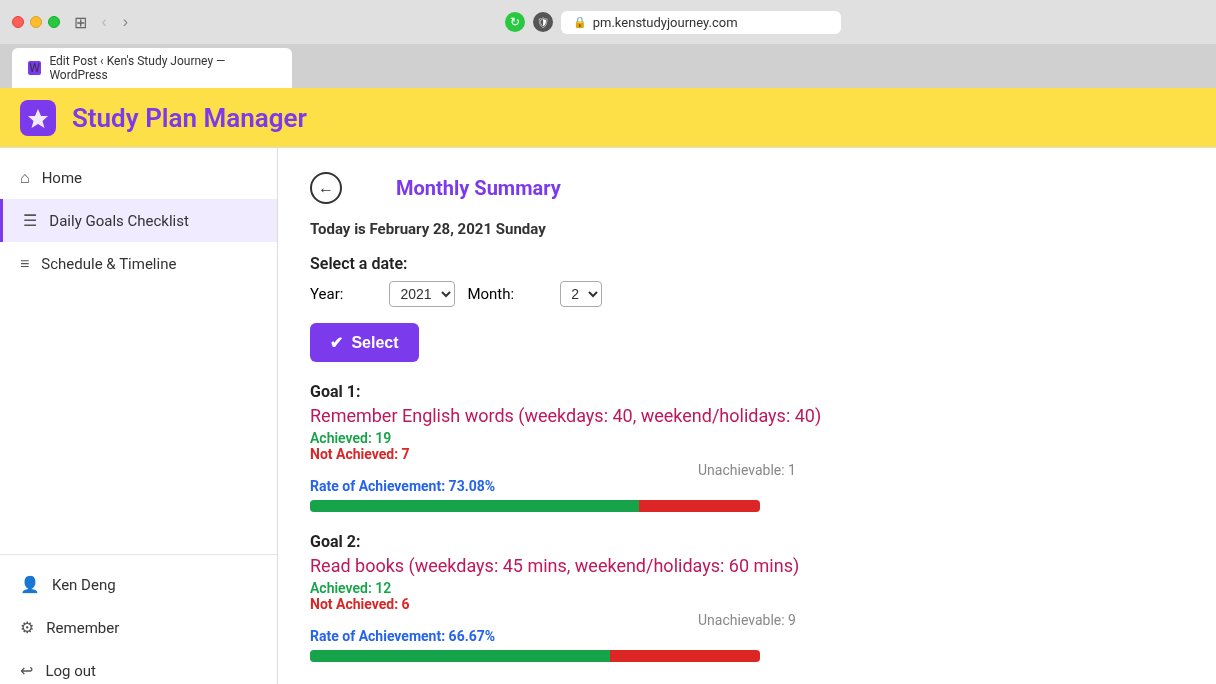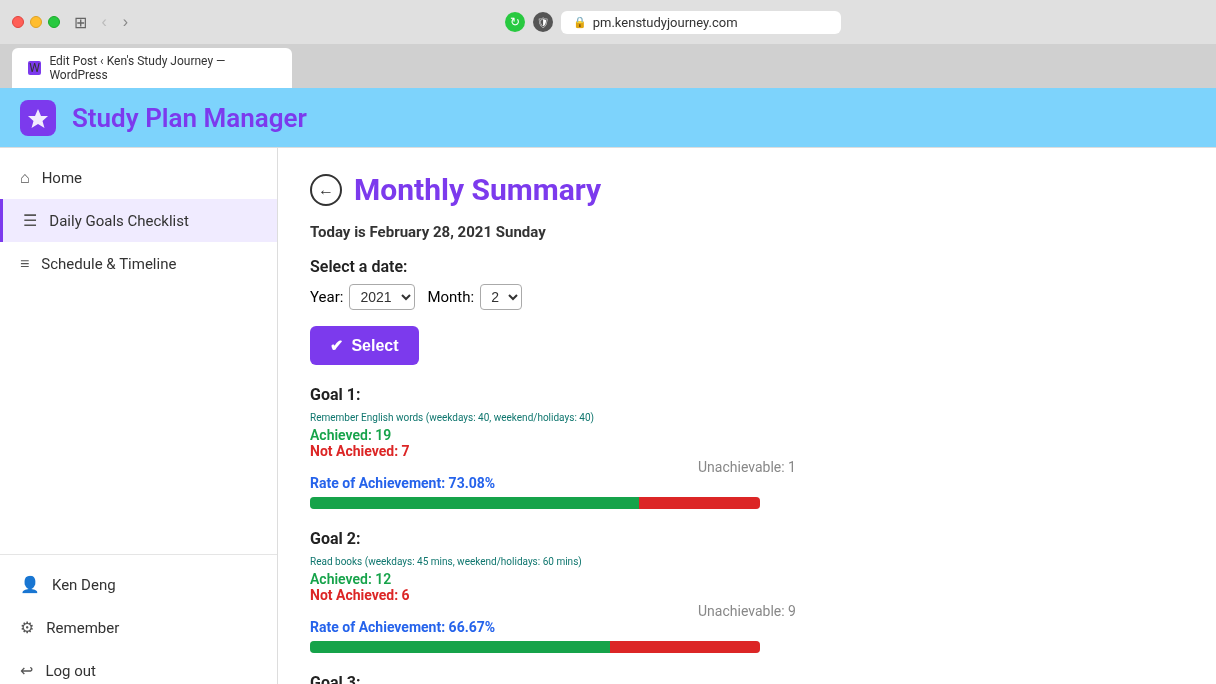--- a/index.html
+++ b/index.html
@@ -22,55 +22,55 @@
     .ext-green { background: #28c940; color: white; }
     .ext-shield { background: #555; color: white; font-size: 10px; }
     .address-bar { background: white; border-radius: 6px; padding: 4px 12px; display: flex; align-items: center; gap: 6px; min-width: 280px; font-size: 13px; color: #333; }
     .lock-icon { color: #888; font-size: 11px; }
     .browser-tab-bar { background: #d0d0d0; padding: 4px 0 0 12px; display: flex; }
     .browser-tab { background: white; padding: 6px 16px; border-radius: 6px 6px 0 0; font-size: 12px; color: #333; display: flex; align-items: center; gap: 8px; max-width: 280px; }
     .tab-favicon { width: 14px; height: 14px; background: #7c3aed; border-radius: 2px; display: inline-flex; align-items: center; justify-content: center; }
 
     
     .app-wrapper { display: flex; flex-direction: column; height: calc(684px - 44px - 28px); background: white; }
-    .app-header { background: #7dd3fc; border-bottom: 1px solid #ddd; padding: 12px 20px; height: 60px; display: flex; align-items: center; gap: 16px; }
+    .app-header { background: #fde047; border-bottom: 1px solid #ddd; padding: 12px 20px; height: 60px; display: flex; align-items: center; gap: 16px; }
     .app-logo { width: 36px; height: 36px; background: #7c3aed; border-radius: 8px; display: flex; align-items: center; justify-content: center; color: white; font-weight: bold; font-size: 18px; }
     .app-title { font-size: 26px; font-weight: 600; color: #7c3aed; }
 
     .app-body { display: flex; flex: 1; overflow: hidden; }
 
     
     .sidebar { width: 278px; min-width: 278px; background: white; border-right: 1px solid #ddd; display: flex; flex-direction: column; padding-top: 8px; }
     .sidebar-nav { flex: 1; }
     .sidebar-item { display: flex; align-items: center; gap: 12px; padding: 12px 20px; cursor: pointer; font-size: 15px; color: #333; text-decoration: none; }
     .sidebar-item.active { background: #f0ebff; border-left: 3px solid #7c3aed; }
     .sidebar-item .icon { font-size: 16px; color: #555; }
     .sidebar-divider { height: 1px; background: #e5e5e5; margin: 8px 0; }
     .sidebar-bottom { padding-bottom: 8px; }
 
     
     .main-content { flex: 1; padding: 24px 32px; overflow-y: auto; background: white; }
     .page-header { display: flex; align-items: center; gap: 12px; margin-bottom: 16px; }
     .back-btn { width: 32px; height: 32px; border-radius: 50%; border: 2px solid #333; display: flex; align-items: center; justify-content: center; cursor: pointer; background: white; font-size: 16px; color: #333; }
-    .page-title { font-size: 30px; font-weight: 700; color: #7c3aed; }
+    .page-title { font-size: 20px; font-weight: 700; color: #7c3aed; margin-left: 42px; }
 
     .today-text { font-size: 15px; color: #333; margin-bottom: 16px; font-weight: bold; }
 
     .date-section { margin-bottom: 16px; }
     .date-label { font-size: 16px; font-weight: 600; color: #222; margin-bottom: 8px; }
     .date-inputs { display: flex; align-items: flex-end; gap: 12px; font-size: 15px; }
     .date-input-group { display: flex; align-items: center; gap: 6px; }
-    .date-select { border: 1px solid #aaa; border-radius: 4px; padding: 3px 6px; font-size: 14px; color: #333; background: white; cursor: pointer; }
+    .date-select { border: 1px solid #aaa; border-radius: 4px; padding: 3px 6px; font-size: 14px; color: #333; background: white; cursor: pointer; margin-left: 40px; }
 
     .select-btn { background: #7c3aed; color: white; border: none; border-radius: 6px; padding: 10px 20px; font-size: 16px; font-weight: 600; cursor: pointer; display: flex; align-items: center; gap: 8px; margin-bottom: 20px; }
     .select-btn .check-icon { font-size: 16px; }
 
     .goal-section { margin-bottom: 20px; }
     .goal-title { font-size: 16px; font-weight: 700; color: #222; margin-bottom: 4px; }
-    .goal-desc { font-size: 10px; color: #0f766e; margin-bottom: 4px; margin-top: 8px; }
+    .goal-desc { font-size: 18px; color: #be185d; margin-bottom: 4px; }
     .goal-achieved { font-size: 14px; color: #16a34a; font-weight: 600; }
     .goal-not-achieved { font-size: 14px; color: #dc2626; font-weight: 700; }
     .goal-unachievable { font-size: 14px; color: #888; text-align: center; }
     .goal-rate { font-size: 14px; color: #2563eb; font-weight: 700; margin-bottom: 6px; }
     .progress-bar-container { width: 450px; height: 12px; background: #ddd; border-radius: 4px; overflow: hidden; display: flex; margin-top: 4px; }
     .progress-green { background: #16a34a; height: 100%; }
     .progress-red { background: #dc2626; height: 100%; }
   </style>
 </head>
 <body>

